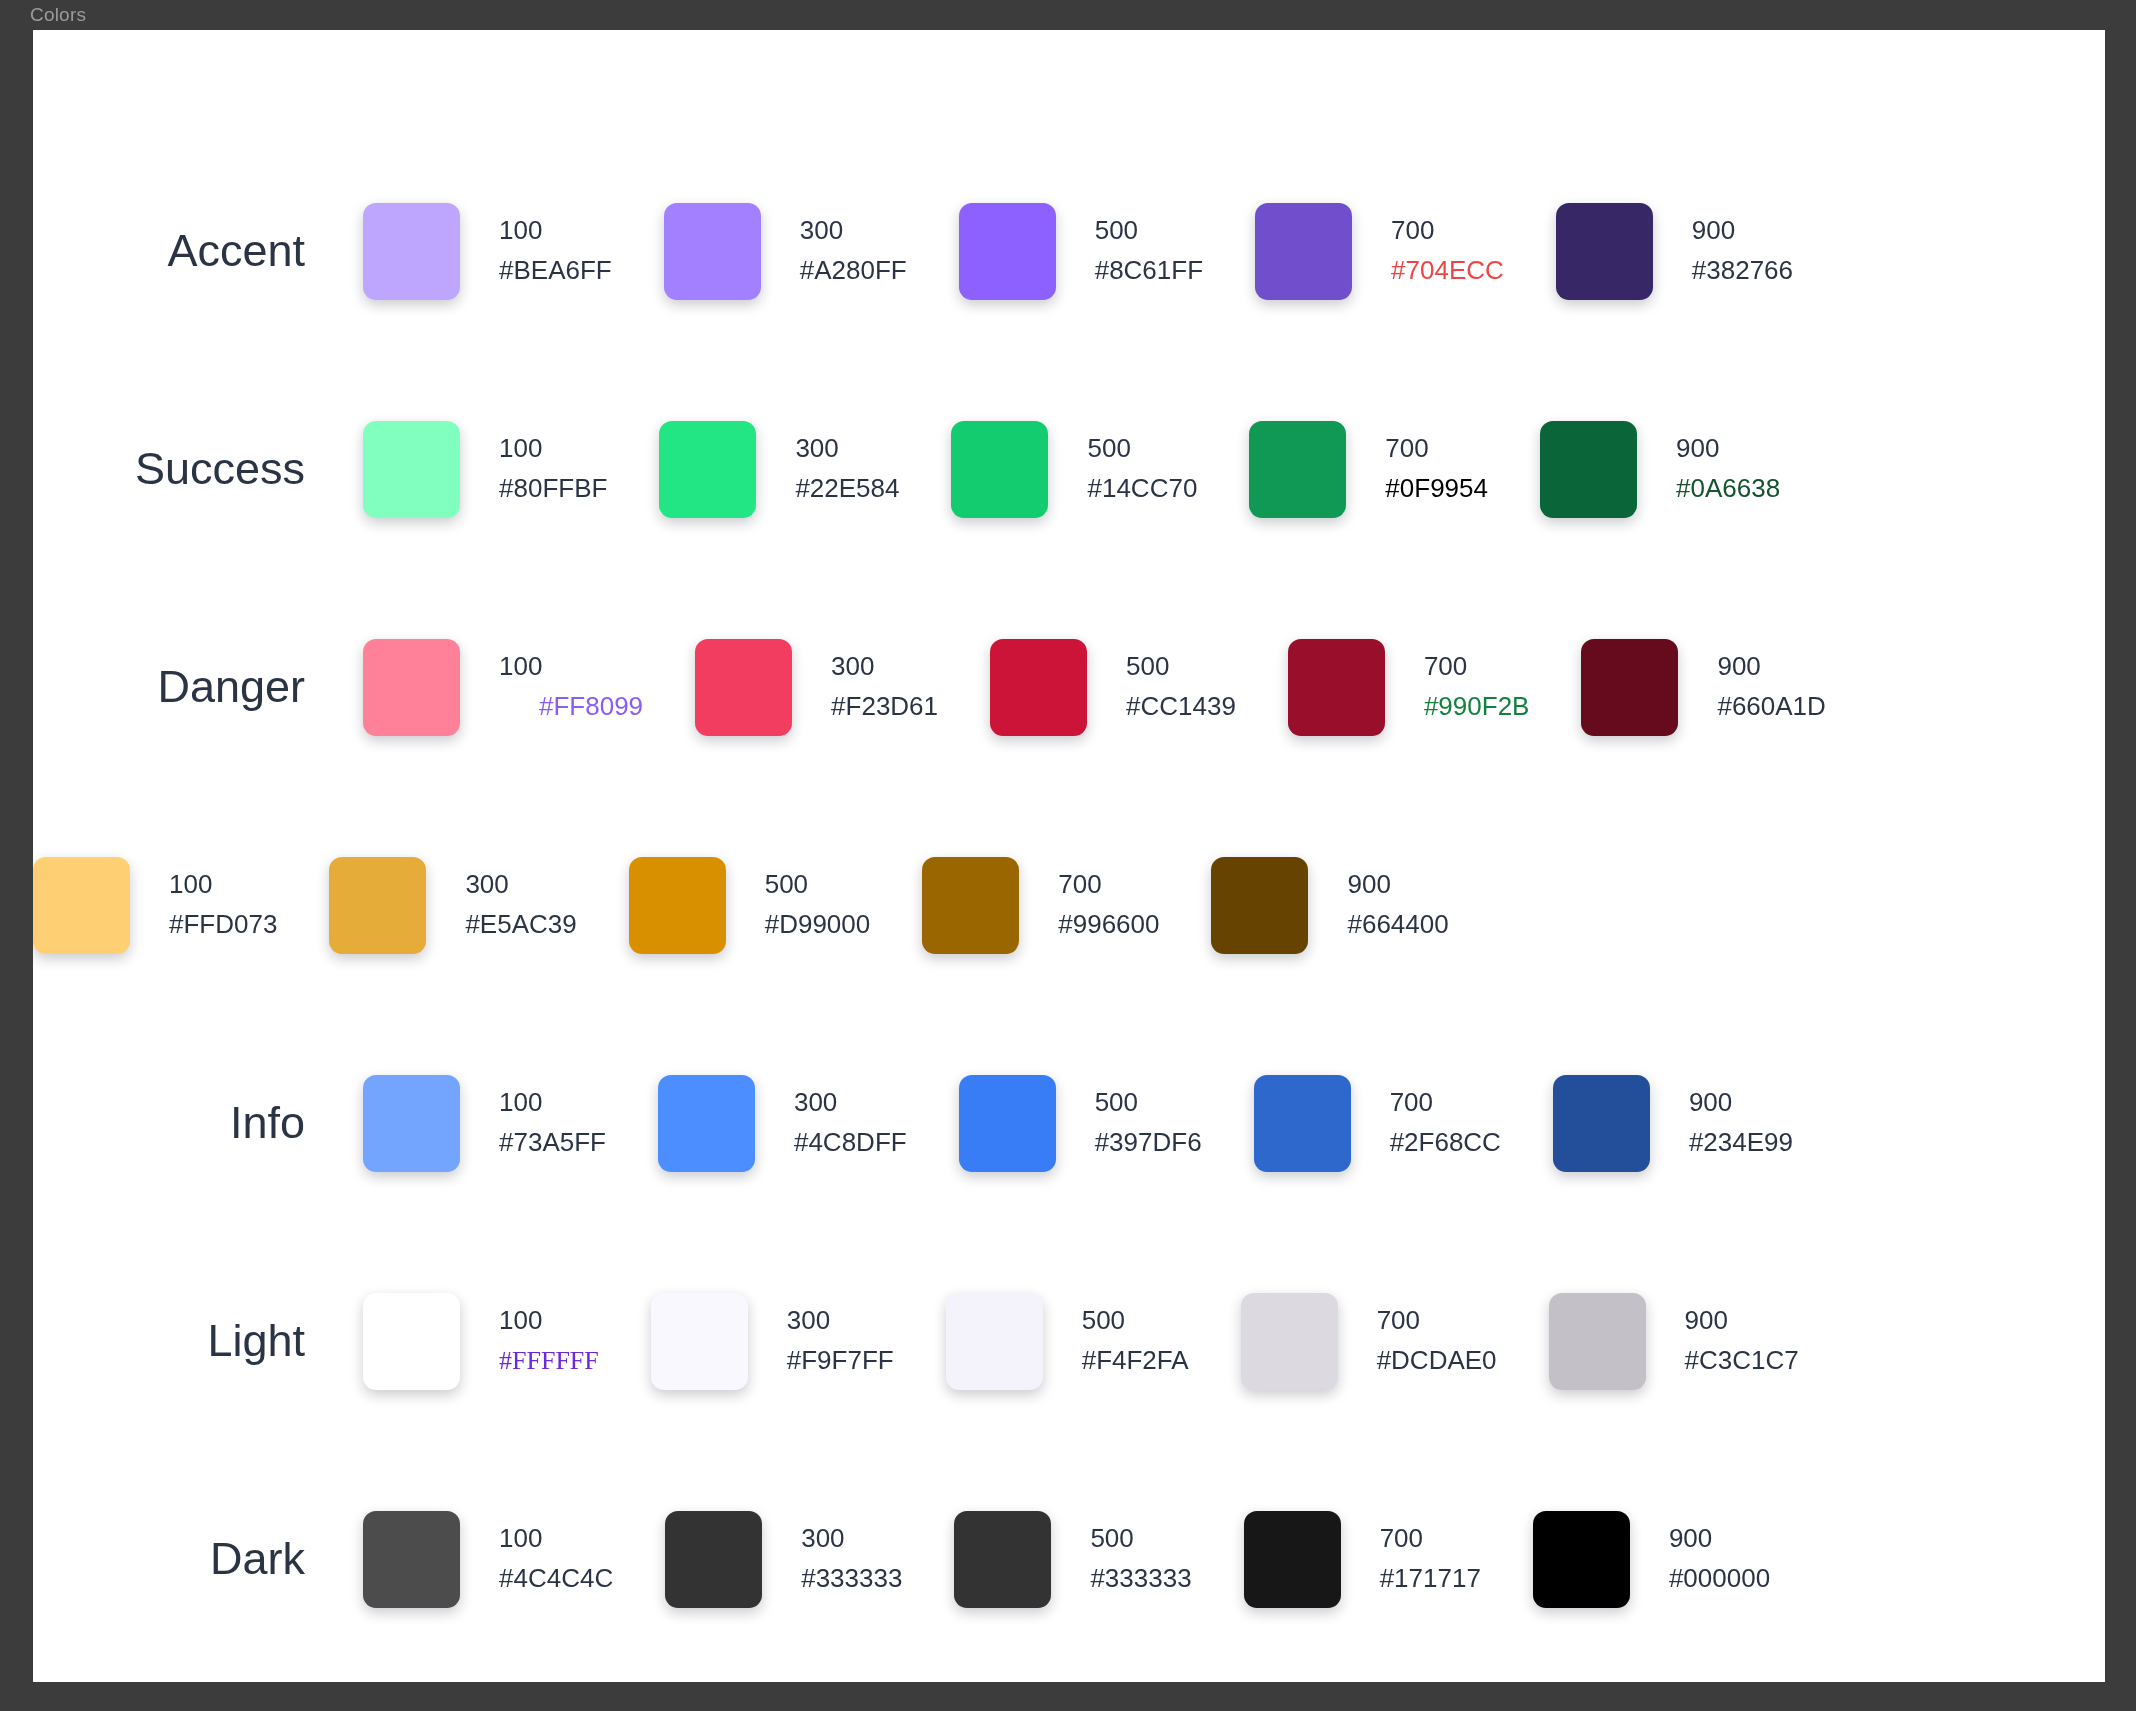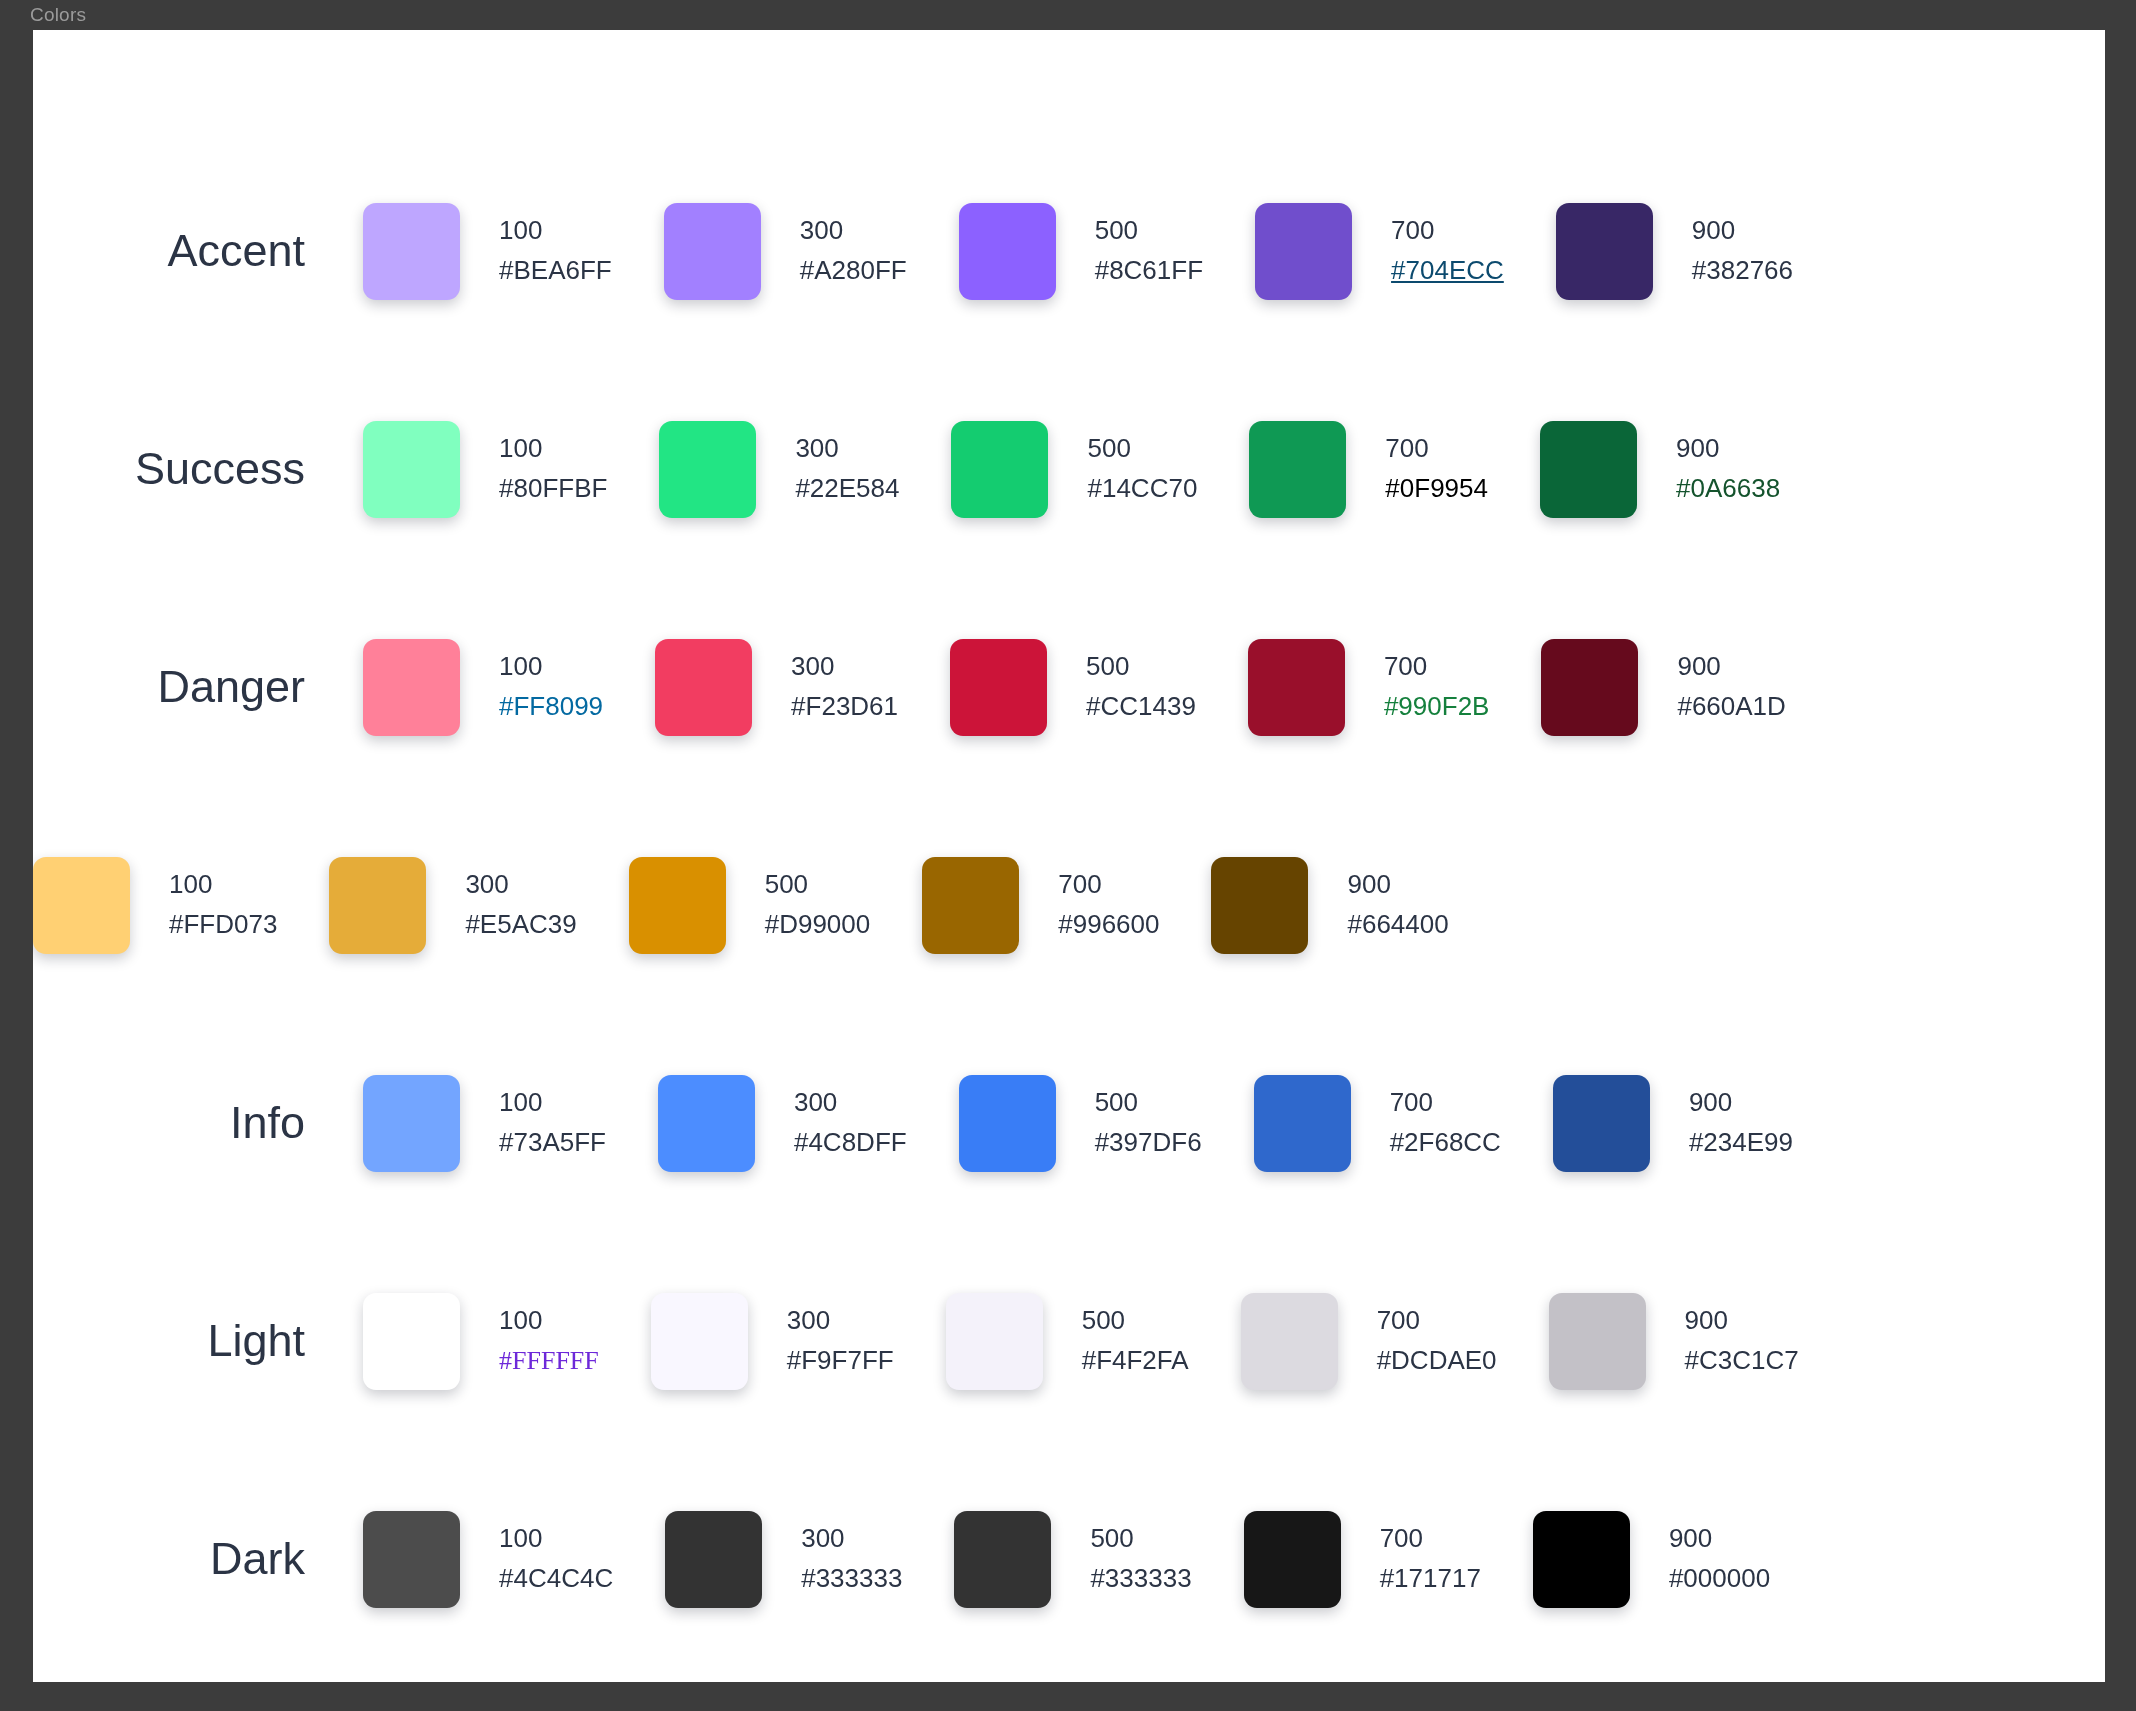--- a/index.html
+++ b/index.html
@@ -141,21 +141,21 @@
               <div class="chip" style="background: rgb(140, 97, 255);"></div>
               <div class="chip-meta">
                 <div class="weight" style="color: rgb(43, 52, 69);">500</div>
                 <div class="hex" style="color: rgb(43, 52, 69);">#8C61FF</div>
               </div>
             </div>
             <div class="swatch-cell">
               <div class="chip" style="background: rgb(112, 78, 204);"></div>
               <div class="chip-meta">
                 <div class="weight" style="color: rgb(43, 52, 69);">700</div>
-                <div class="hex" style="color: #0c4a6e; text-decoration: underline;">#704ECC</div>
+                <div class="hex" style="color: #ef4444;">#704ECC</div>
               </div>
             </div>
             <div class="swatch-cell">
               <div class="chip" style="background: rgb(56, 39, 102);"></div>
               <div class="chip-meta">
                 <div class="weight" style="color: rgb(43, 52, 69);">900</div>
                 <div class="hex" style="color: rgb(43, 52, 69);">#382766</div>
               </div>
             </div>
           </div>
@@ -200,21 +200,21 @@
             </div>
           </div>
         </div>
         <div class="palette-row">
           <div class="row-label" style="color: rgb(43, 52, 69);">Danger</div>
           <div class="swatches">
             <div class="swatch-cell">
               <div class="chip" style="background: rgb(255, 128, 153);"></div>
               <div class="chip-meta">
                 <div class="weight" style="color: rgb(43, 52, 69);">100</div>
-                <div class="hex" style="color: #0369a1;">#FF8099</div>
+                <div class="hex" style="color: #8b5cf6; margin-left: 40px;">#FF8099</div>
               </div>
             </div>
             <div class="swatch-cell">
               <div class="chip" style="background: rgb(242, 61, 97);"></div>
               <div class="chip-meta">
                 <div class="weight" style="color: rgb(43, 52, 69);">300</div>
                 <div class="hex" style="color: rgb(43, 52, 69);">#F23D61</div>
               </div>
             </div>
             <div class="swatch-cell">

